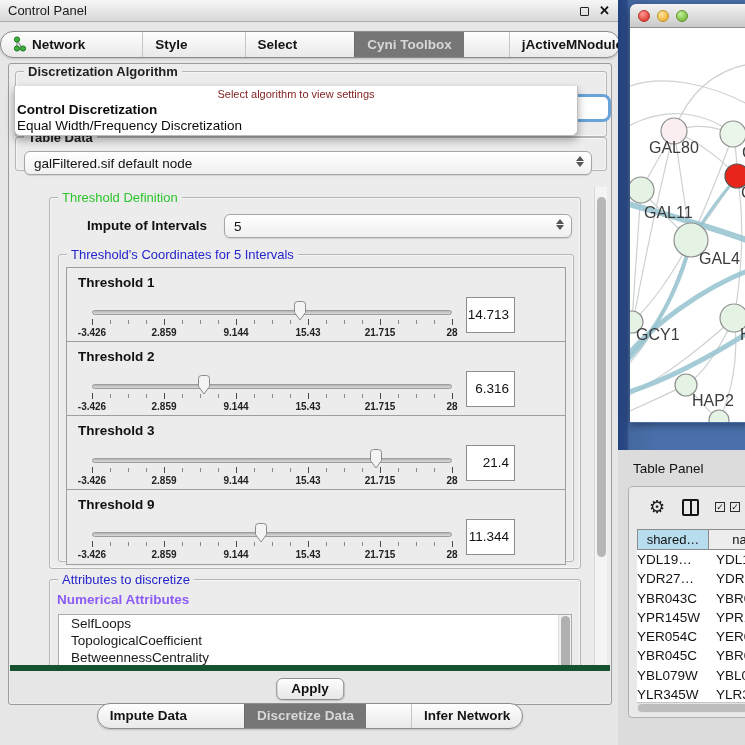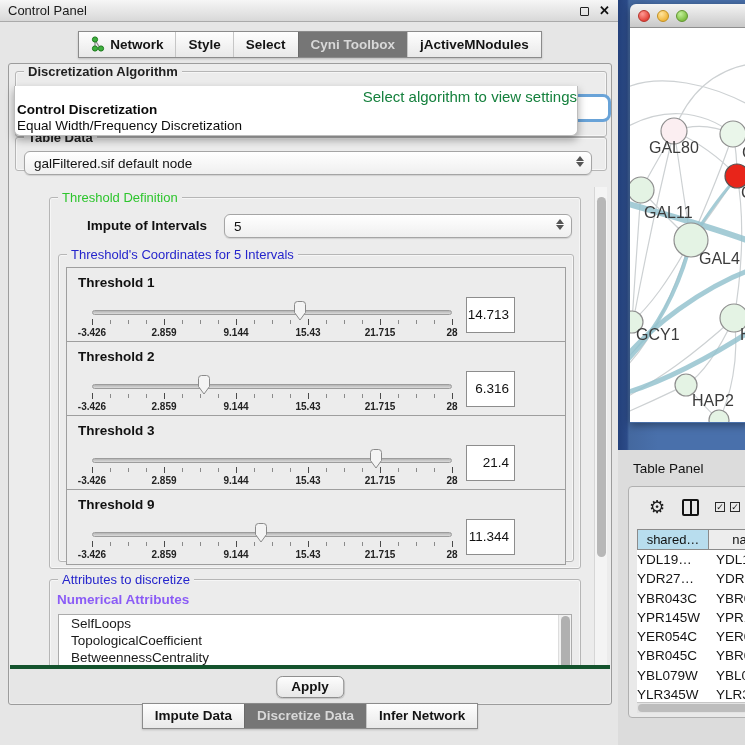--- a/index.html
+++ b/index.html
@@ -10,22 +10,22 @@
   #control-panel { position:absolute; left:0; top:0; width:620px; height:745px; background:#e6e6e6; }
   #cp-titlebar { position:absolute; left:0; top:0; width:620px; height:22px;
     background:linear-gradient(#f6f6f6,#d8d8d8); border-bottom:1px solid #aaa;
     font-size:13px; color:#1a1a1a; line-height:22px; padding-left:8px; }
   #cp-win-btns { position:absolute; right:10px; top:0; height:22px; display:flex; gap:10px; align-items:center; }
   .float-icon { width:9px; height:9px; border:1.5px solid #222; border-radius:1px; }
   .close-icon { font-size:13px; font-weight:700; color:#111; line-height:22px; }
 
   
   .seg-wrap { position:absolute; width:620px; display:flex; justify-content:center; }
-  .seg { display:flex; border:1px solid #8b8b8b; border-radius:0; overflow:hidden;
-    background:linear-gradient(#fefefe,#e9e9e9); box-shadow:0 1px 2px rgba(0,0,0,.18); }
+  .seg { display:flex; border:1px solid #8b8b8b; border-radius:13px; overflow:hidden;
+    background:linear-gradient(#fefefe,#e9e9e9); box-shadow:0 1px 2px rgba(0,0,0,.18);gap:45px; }
   .seg-item { padding:4px 12px 5px; font-size:13.5px; font-weight:700; color:#141414;
     border-left:1px solid #c6c6c6; display:flex; align-items:center; gap:5px; white-space:nowrap; }
   .seg-item:first-child { border-left:none; }
   .seg-item.selected { background:#767676; color:#d8d8d8; border-left-color:#6a6a6a; }
 
   
   #outer-panel { position:absolute; left:8px; top:63px; width:604px; height:642px;
     background:#ececec; border:1px solid #9c9c9c; border-radius:3px; }
 
   .group { position:absolute; border:1px solid #b6b6b6; border-radius:3px;
@@ -42,21 +42,21 @@
     display:flex; align-items:center; padding-left:9px; box-shadow:0 1px 1px rgba(0,0,0,.12); }
   .combo .spin { position:absolute; right:7px; top:4px; display:flex; flex-direction:column; gap:1px; }
   .combo .spin i { display:block; width:0; height:0; border-left:4px solid transparent; border-right:4px solid transparent; }
   .combo .spin .up   { border-bottom:5px solid #555; }
   .combo .spin .down { border-top:5px solid #555; }
 
   
   #algo-popup { position:absolute; left:5px; top:22px; width:564px; height:50px; z-index:10;
     background:#fff; border:1px solid #bdbdbd; border-top:none; border-radius:0 0 6px 6px;
     box-shadow:0 4px 9px rgba(0,0,0,.35); }
-  #algo-popup .hint { text-align:right; color:#15803d; font-size:15px; padding-top:2px; height:16px; }
+  #algo-popup .hint { text-align:center; color:#7f1d1d; font-size:11px; padding-top:2px; height:16px; }
   #algo-popup .opt { font-size:13.5px; color:#0a0a0a; padding-left:2px; height:16px; line-height:16px; }
   #algo-popup .opt.bold { font-weight:700; }
   #combo-focus-stub { position:absolute; left:560px; top:30px; width:42px; height:28px; z-index:5;
     border:3px solid #69a3d8; border-radius:8px; background:#fff; }
 
   
   #scroll-area { position:absolute; left:6px; top:123px; width:592px; height:480px; overflow:hidden; }
   .vscroll { position:absolute; right:0; top:0; width:13px; height:480px; background:#f4f4f4; border-left:1px solid #d6d6d6; }
   .vscroll .thumb { position:absolute; left:2px; width:9px; border-radius:5px; background:#b7b7b7; }
 
@@ -73,21 +73,21 @@
 
   
   #attr-list { position:absolute; left:8px; top:34px; width:514px; height:72px; background:#fff;
     border:1px solid #ababab; overflow:hidden; }
   .attr-item { font-size:13.5px; color:#1a1a1a; padding-left:12px; height:17px; line-height:17px; }
   #attr-vscroll { position:absolute; right:0; top:0; width:13px; height:100%; background:#f1f1f1; border-left:1px solid #ddd; }
   #attr-vscroll .thumb { position:absolute; left:2px; top:1px; width:9px; height:64px; border-radius:5px; background:#b0b0b0; }
 
   
   #apply-row { position:absolute; left:1px; bottom:1px; width:600px; height:38px;
-    background:#e6e6e6; border-top:4px solid #14532d; border-radius:0 0 3px 3px; }
+    background:#e6e6e6; border-top:6px solid #14532d; border-radius:0 0 3px 3px; }
   #apply-btn { position:absolute; left:50%; transform:translateX(-50%); top:7px; padding:2px 14px 3px;
     font-size:13.5px; font-weight:700; color:#111; background:linear-gradient(#fdfdfd,#e7e7e7);
     border:1px solid #8f8f8f; border-radius:6px; box-shadow:0 1px 1px rgba(0,0,0,.15); }
 
   
   .net-icon { width:14px; height:16px; display:inline-block; }
 
   
   #blue-frame { position:absolute; left:618px; top:0; width:127px; height:450px;
     background:linear-gradient(90deg,#24417b 0px,#2c4b88 9px,#44689f 11px,#4970ab 40px,#4970ab 100%); }

